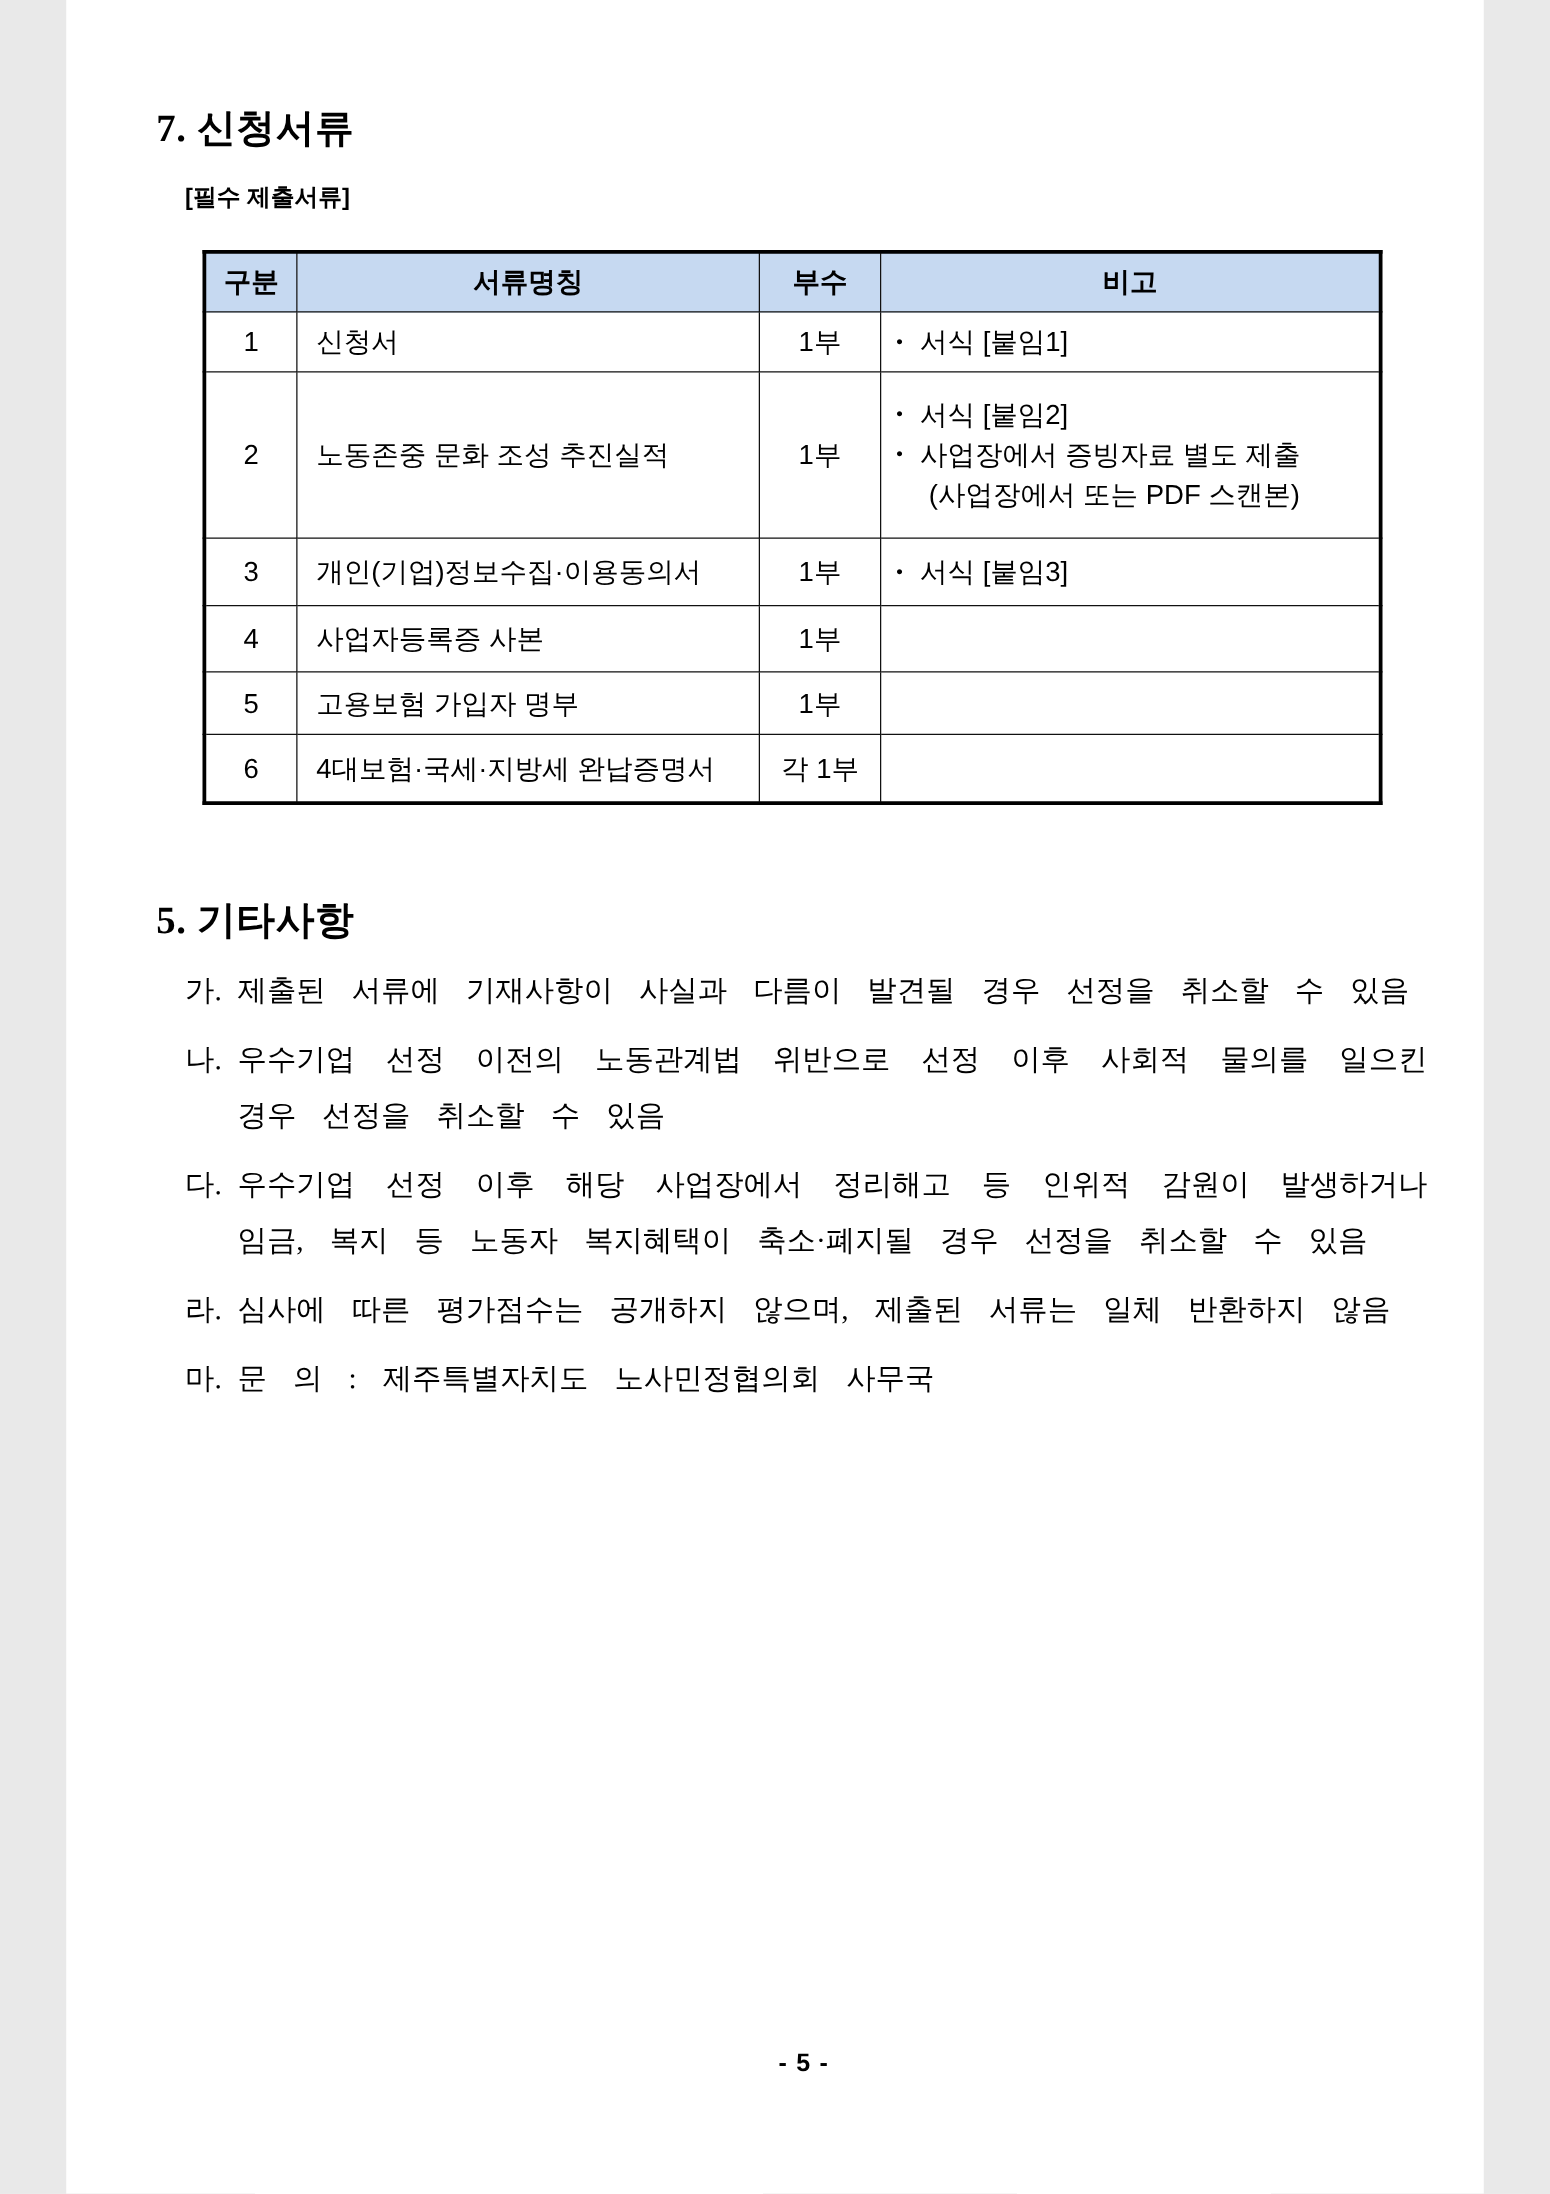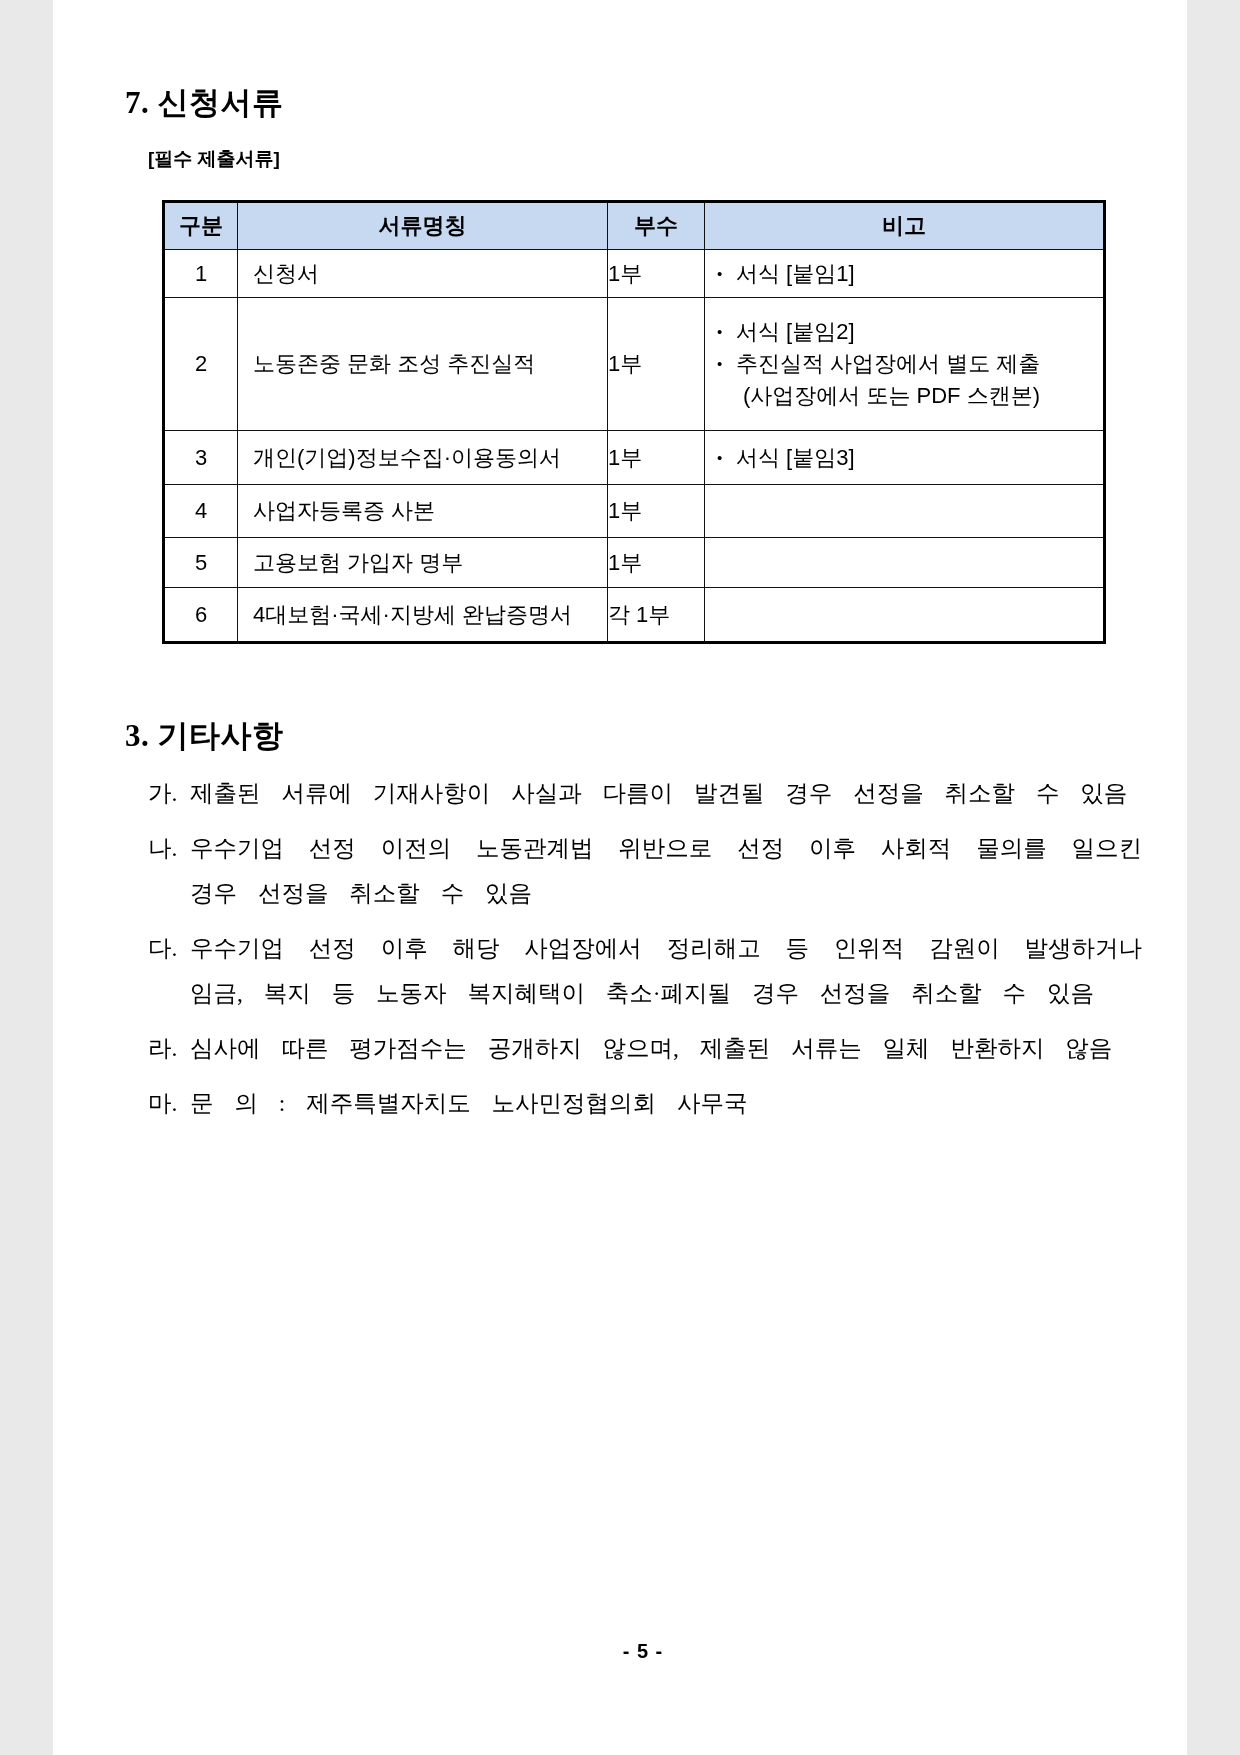--- a/index.html
+++ b/index.html
@@ -30,21 +30,21 @@
     border:3px solid #000;
   }
   .doc-table th, .doc-table td { border:1px solid #111;margin-left:34px; }
   .doc-table th {
     background:var(--header-bg,#c6d9f1);
     height:48px; font-weight:bold; text-align:center;
   }
   .w-no{width:74px;} .w-name{width:370px;} .w-cnt{width:97px;} .w-note{width:400px;}
   td.c-no  { text-align:center; }
   td.c-name{ text-align:left; padding-left:15px; }
-  td.c-cnt { text-align:left; }
+  td.c-cnt { text-align:center; }
   td.c-note{ text-align:left; padding:6px 8px 6px 12px; vertical-align:middle; }
   tr.r1 td{height:48px;} tr.r2 td{height:133px;} tr.r3 td{height:54px;}
   tr.r4 td{height:53px;} tr.r5 td{height:50px;} tr.r6 td{height:55px;}
   .note-line { display:flex; align-items:center; line-height:32px; }
   .note-line .marker { width:19px; flex:none; font-size:15px; }
   .note-line.sub { padding-left:7px; }
 
   .h2 { margin-top:73px; }
   .items { margin:17px 0 0 23px; width:994px; }
   .item { display:flex; font-size:23.5px; line-height:45px; margin-bottom:10px; }
@@ -102,21 +102,21 @@
           <td class="c-no">2</td>
           <td class="c-name">노동존중 문화 조성 추진실적</td>
           <td class="c-cnt">1부</td>
           <td class="c-note">
             <div class="note-line">
                 <span class="marker">•</span>
                 <span>서식 [붙임2]</span>
               </div>
             <div class="note-line">
                 <span class="marker">•</span>
-                <span>추진실적 사업장에서 별도 제출</span>
+                <span>사업장에서 증빙자료 별도 제출</span>
               </div>
             <div class="note-line sub">
                 <span class="marker"></span>
                 <span>(사업장에서 또는 PDF 스캔본)</span>
               </div>
           </td>
         </tr>
         <tr class="r3">
           <td class="c-no">3</td>
           <td class="c-name">개인(기업)정보수집·이용동의서</td>
@@ -142,21 +142,21 @@
         </tr>
         <tr class="r6">
           <td class="c-no">6</td>
           <td class="c-name">4대보험·국세·지방세 완납증명서</td>
           <td class="c-cnt">각 1부</td>
           <td class="c-note"></td>
         </tr>
       </tbody>
     </table>
 
-    <div class="sec-title h2">3. 기타사항</div>
+    <div class="sec-title h2">5. 기타사항</div>
 
     <div class="items">
       <div class="item">
         <span class="label">가.</span>
         <span class="text">제출된 서류에 기재사항이 사실과 다름이 발견될 경우 선정을 취소할 수 있음</span>
       </div>
       <div class="item">
         <span class="label">나.</span>
         <span class="text">우수기업 선정 이전의 노동관계법 위반으로 선정 이후 사회적 물의를 일으킨 경우 선정을 취소할 수 있음</span>
       </div>

